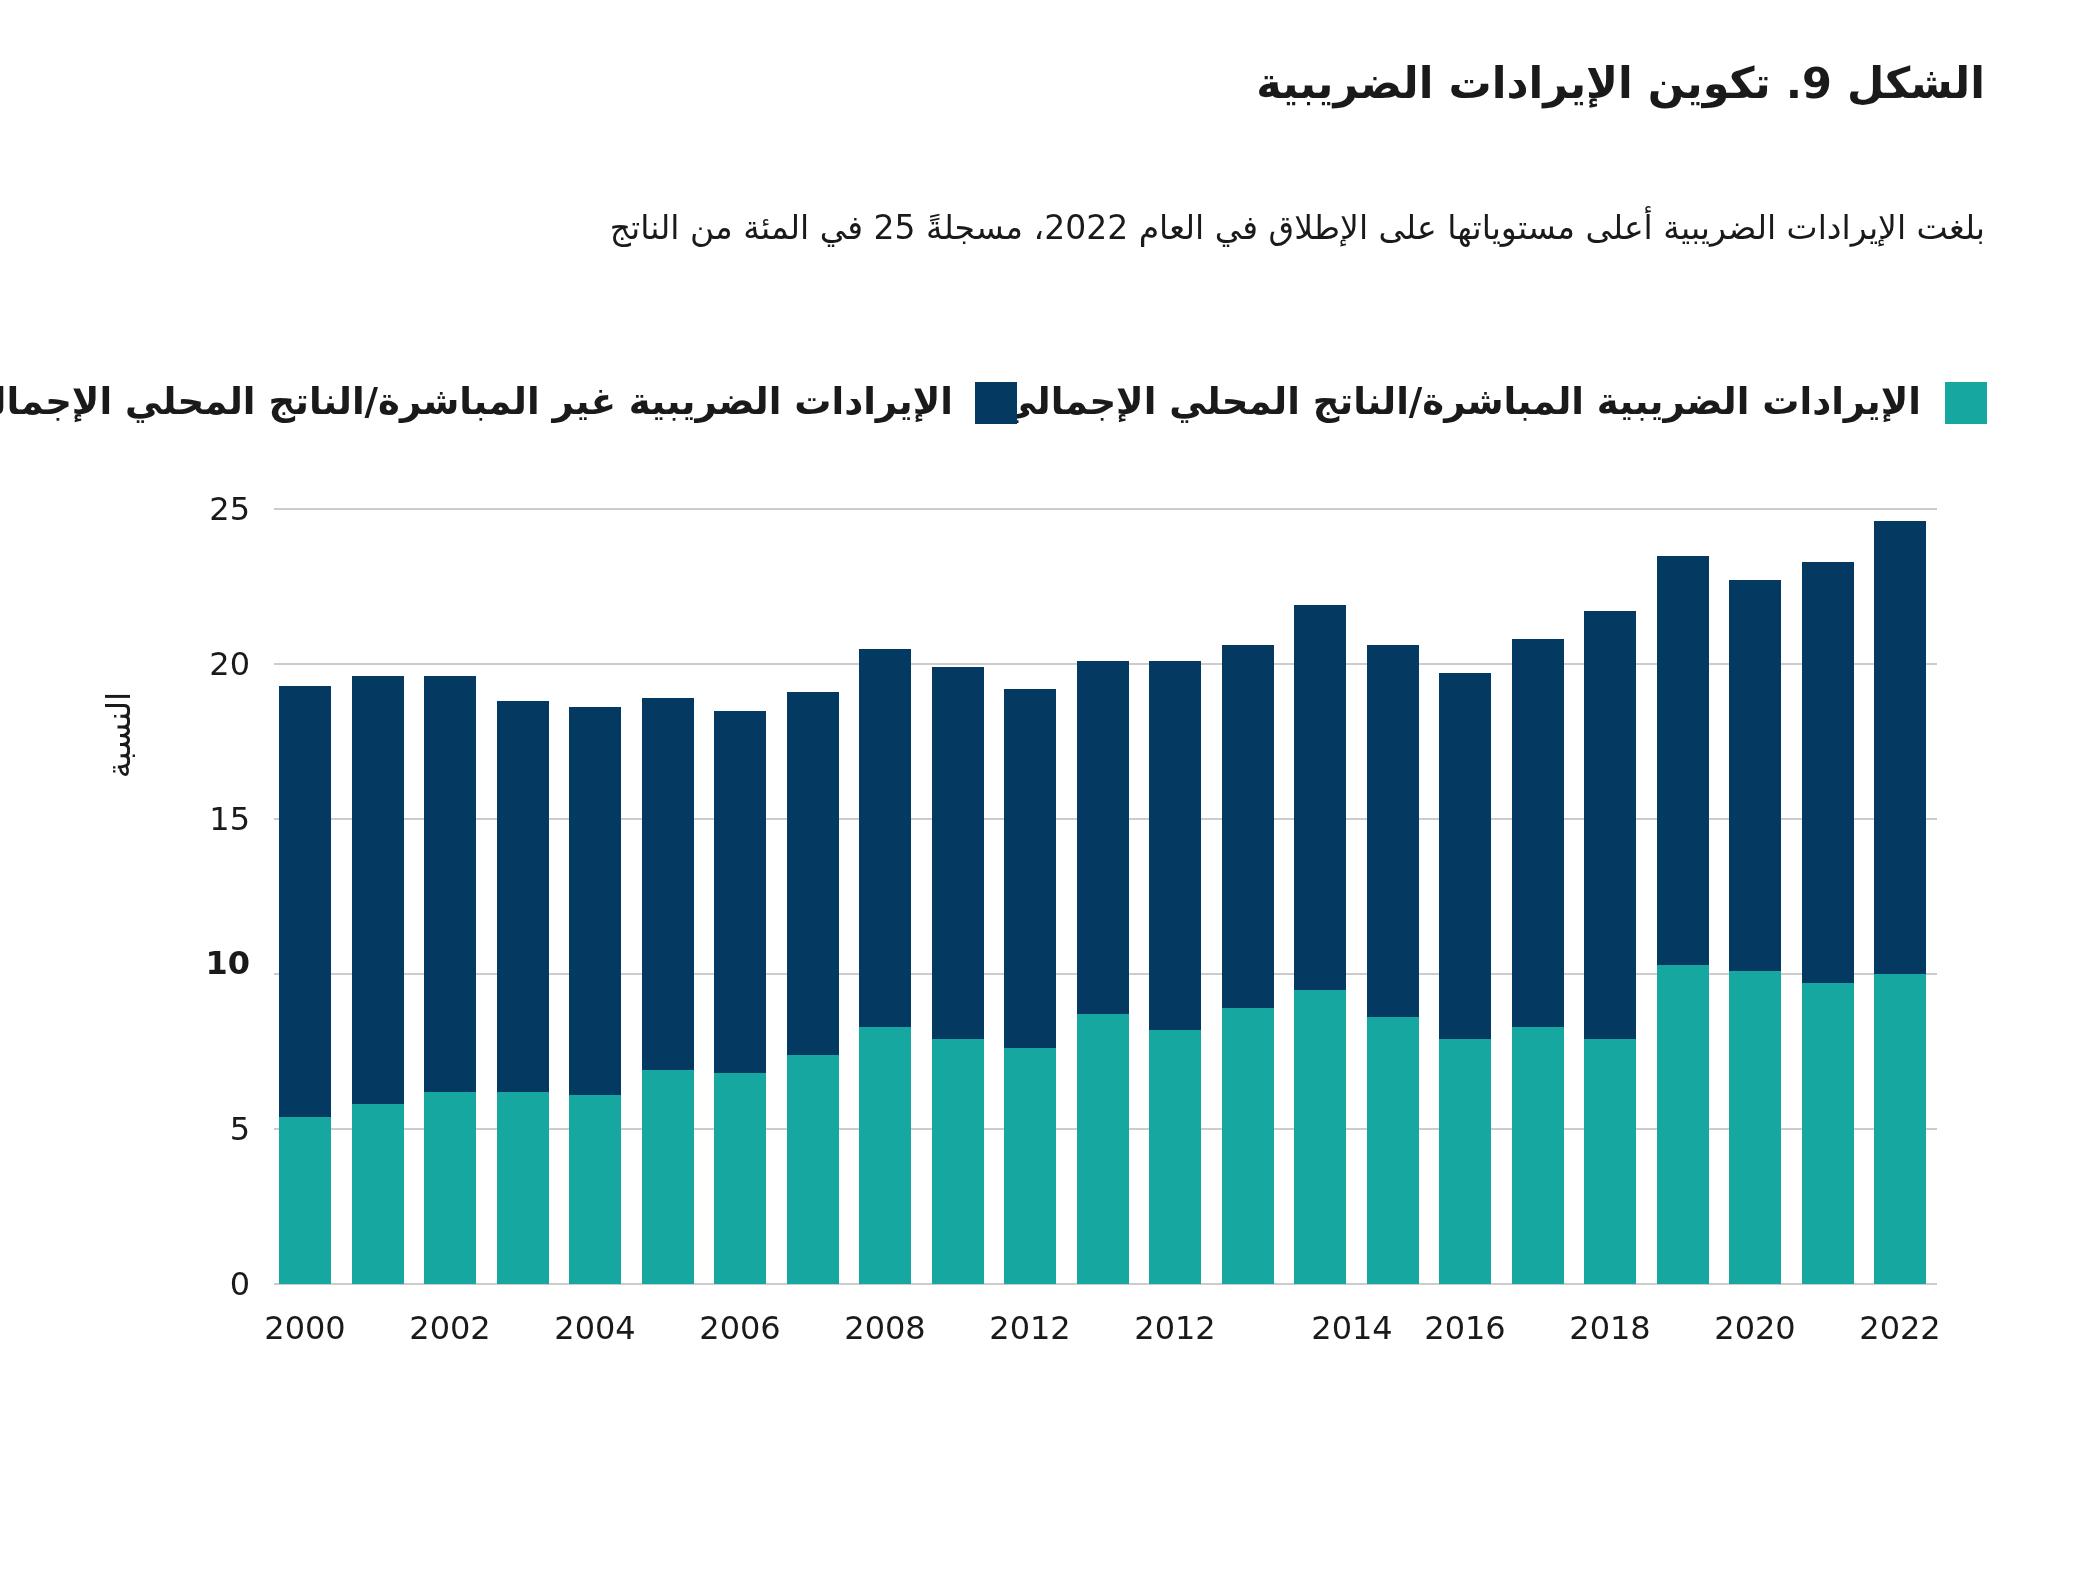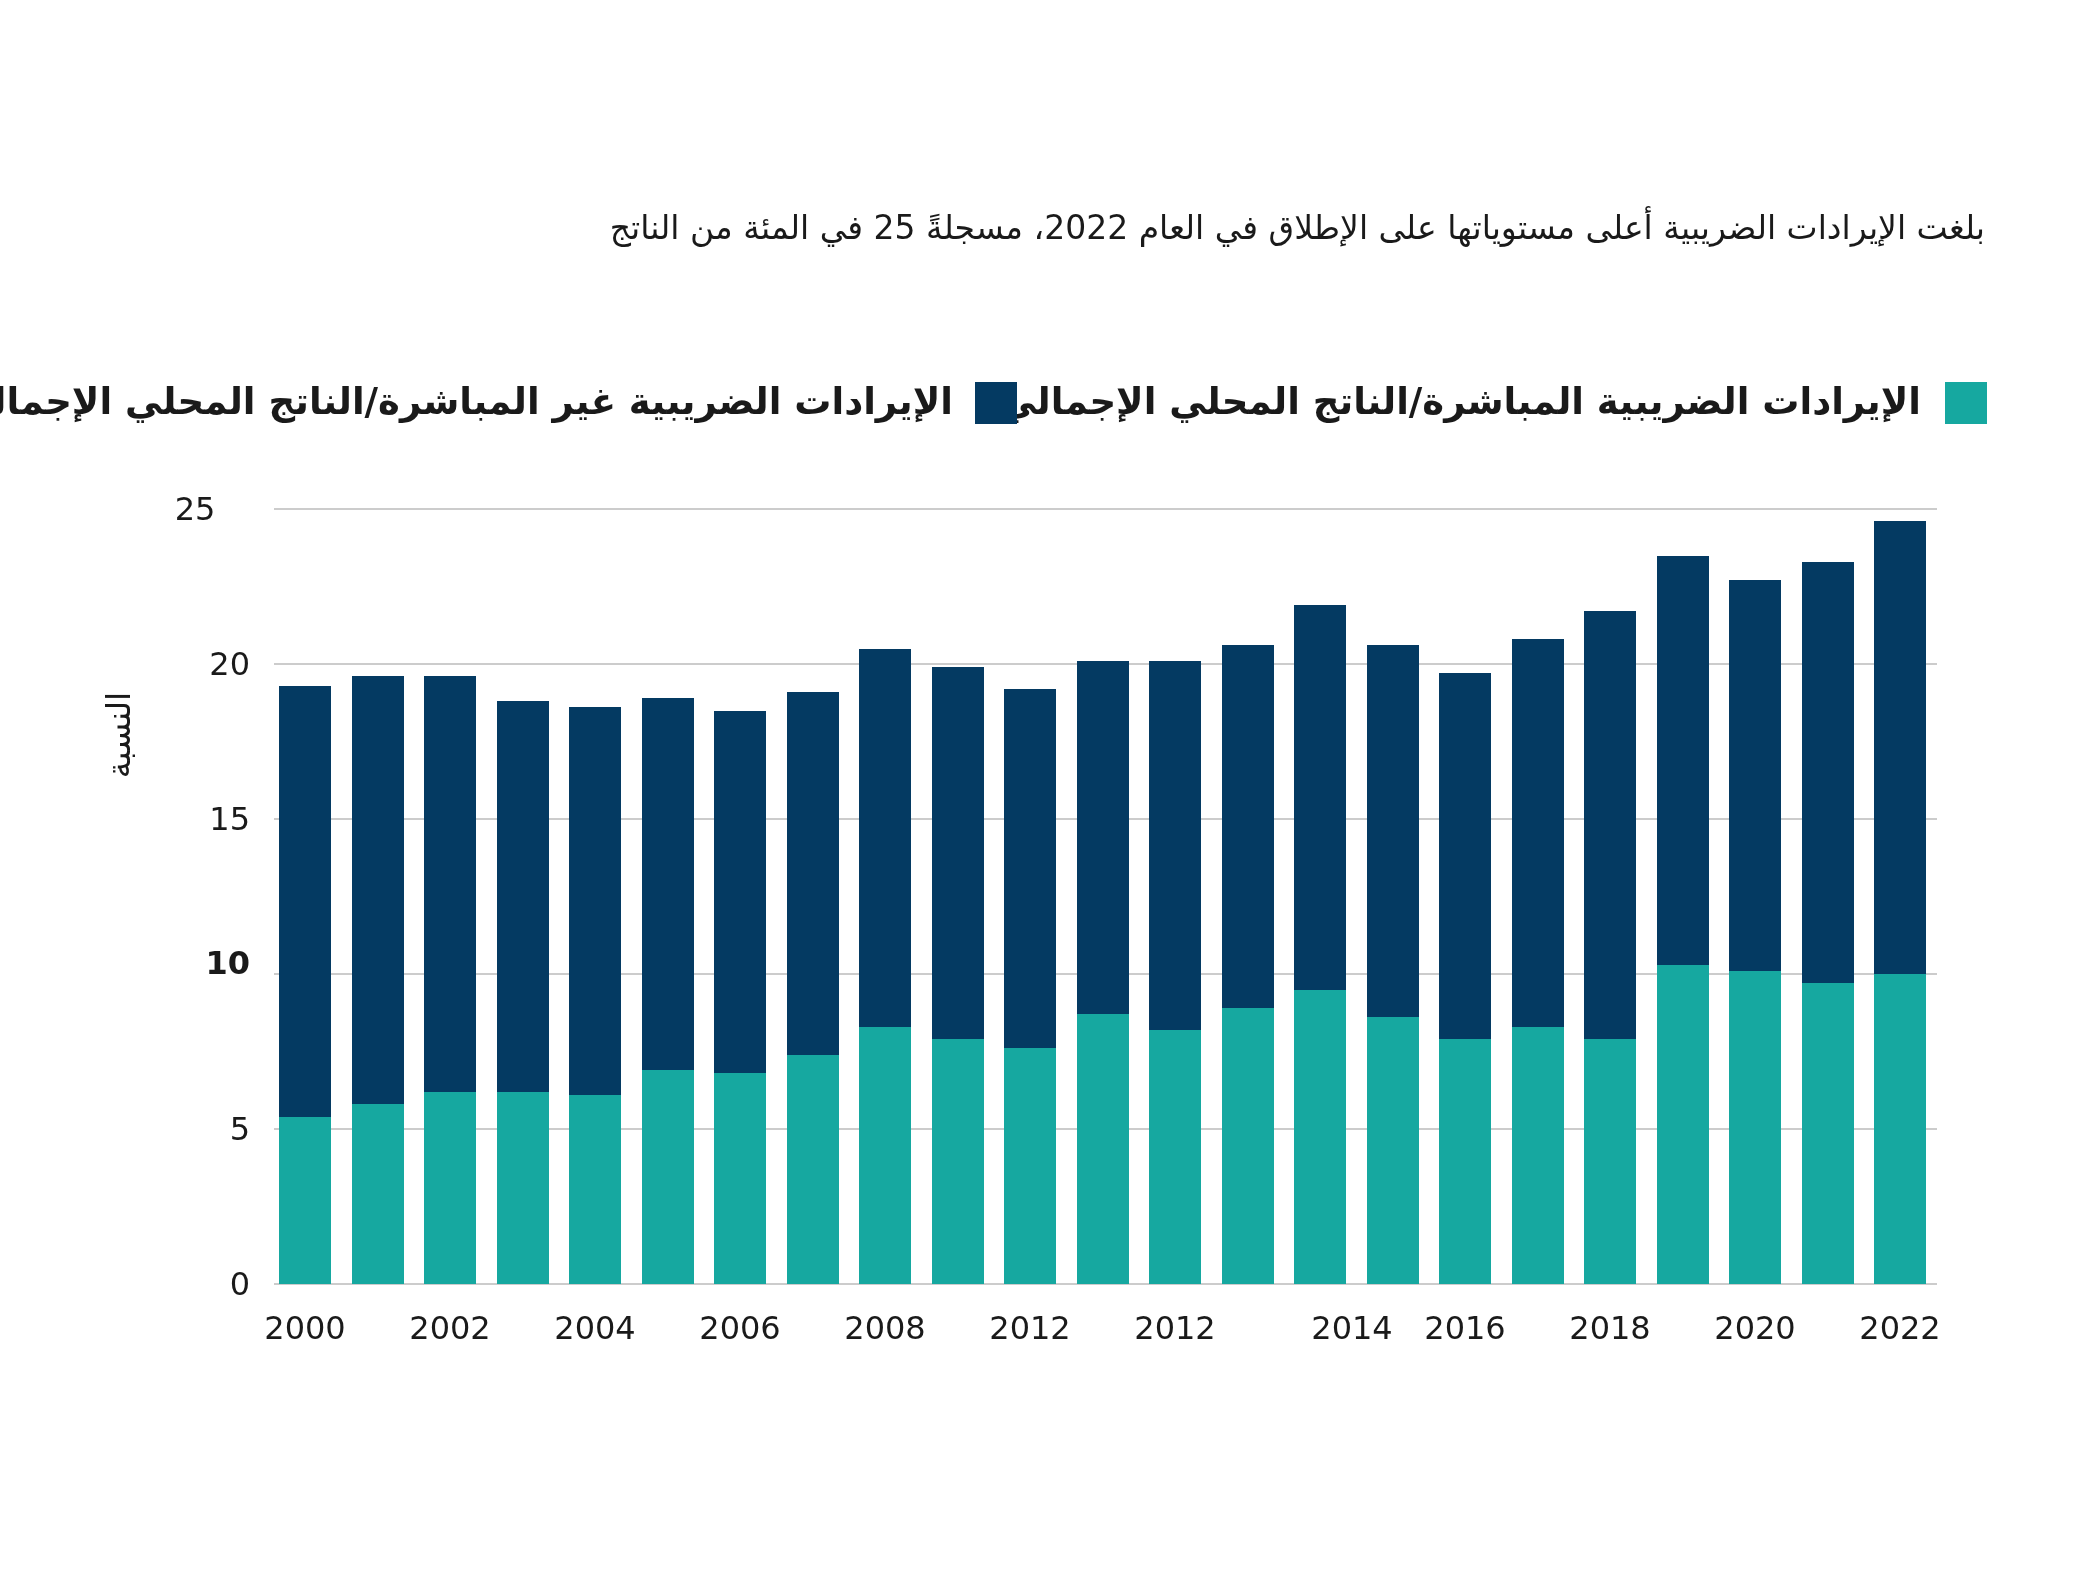--- a/index.html
+++ b/index.html
@@ -62,20 +62,21 @@
   .source{
     position:absolute;top:1430px;right:112px;
     font-size:32px;color:#1a1a1a;white-space:nowrap;
   }
 </style>
 </head>
 <body>
 
 <div class="page">
 
+  <div class="title">الشكل 9. تكوين الإيرادات الضريبية</div>
 
   <div class="subtitle">
     <div>بلغت الإيرادات الضريبية أعلى مستوياتها على الإطلاق في العام 2022، مسجلةً 25 في المئة من الناتج</div>
   </div>
 
   <div class="legend-item" id="legend-direct">
     <span class="swatch" style="background: rgb(22, 168, 160);"></span>
     <span>الإيرادات الضريبية المباشرة/الناتج المحلي الإجمالي</span>
   </div>
 
@@ -85,21 +86,21 @@
   </div>
 
   <div class="ylabel">النسبة</div>
 
   <div class="yticks" id="yticks">
       <div class="ytick" style="top: 755px;">0</div>
       <div class="ytick" style="top: 600px;">5</div>
       <div class="ytick" style="top: 434px; font-weight: bold;">10</div>
       <div class="ytick" style="top: 290px;">15</div>
       <div class="ytick" style="top: 135px;">20</div>
-      <div class="ytick" style="top: -20px; text-align: center;">25</div>
+      <div class="ytick" style="top: -20px;">25</div>
     </div>
 
   <div class="chart" id="chart">
       <div class="gridline" style="bottom: -1px;"></div>
       <div class="gridline" style="bottom: 154px;"></div>
       <div class="gridline" style="bottom: 309px;"></div>
       <div class="gridline" style="bottom: 464px;"></div>
       <div class="gridline" style="bottom: 619px;"></div>
       <div class="gridline" style="bottom: 774px;"></div>
       <div class="bar-seg" style="left: 5px; width: 52px; bottom: 0px; height: 167.4px; background: rgb(22, 168, 160);"></div>

